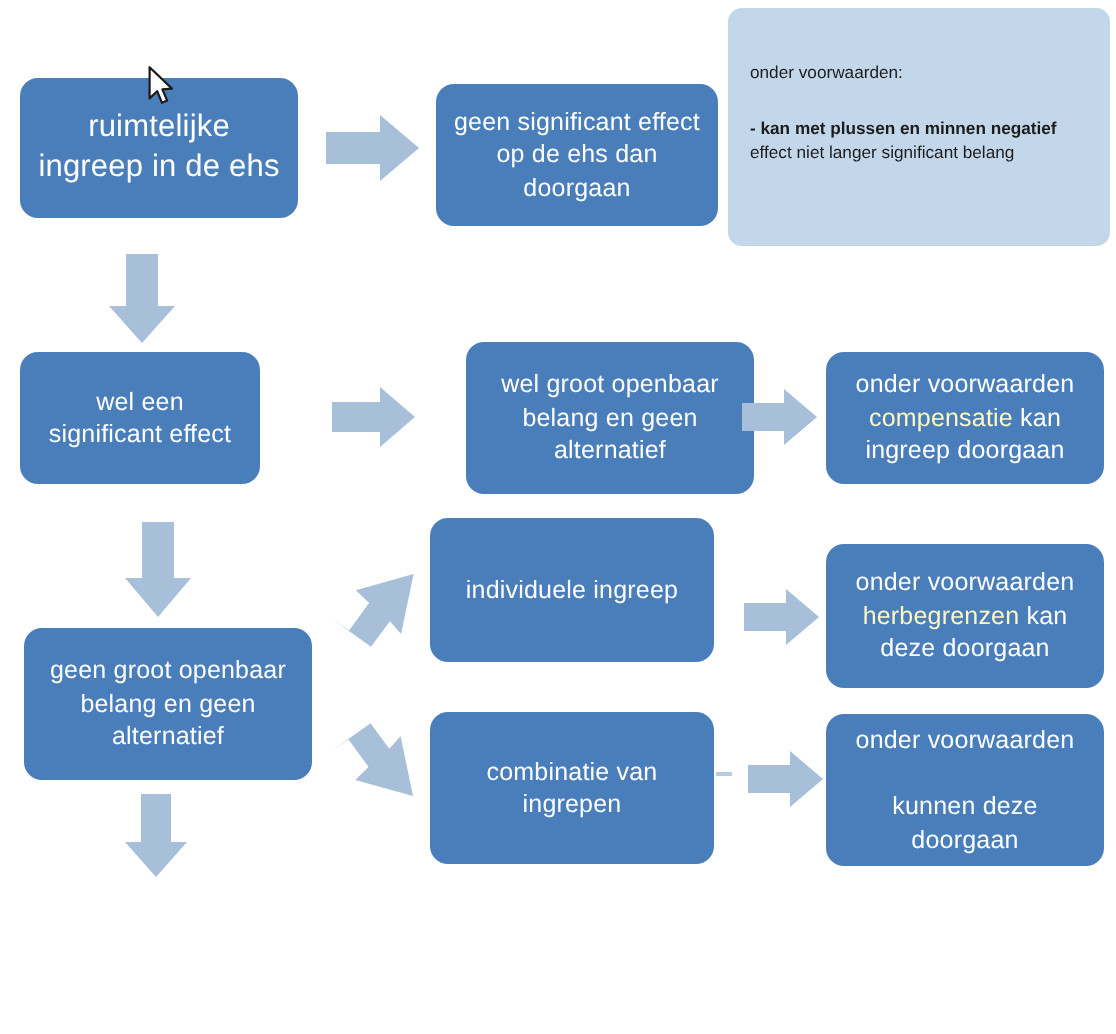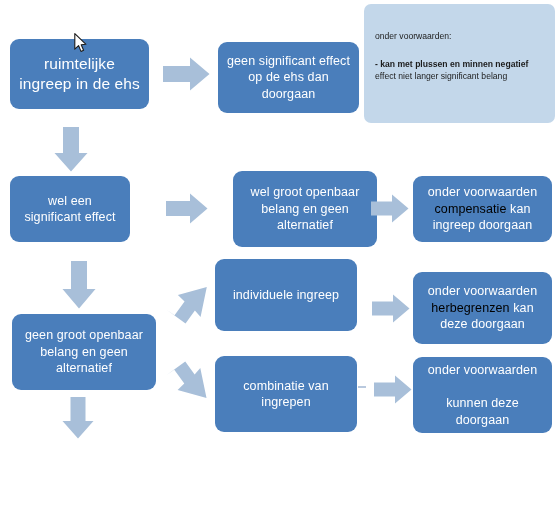--- a/index.html
+++ b/index.html
@@ -33,21 +33,21 @@
     line-height: 1.32;
     font-size: 12.5px;
     letter-spacing: 0.1px;
     padding: 4px 8px;
     -webkit-font-smoothing: antialiased;
   }
   .node .txt { display: block; width: 100%; }
   .node.big { font-size: 15.5px; line-height: 1.3; }
 
   .hl {
-    color: #000000;
+    color: #fef9c3;
   }
 
   
   .note {
     position: absolute;
     box-sizing: border-box;
     background: #C3D7EA;
     border-radius: 7px;
     color: #1c1c1c;
     font-size: 8.6px;

